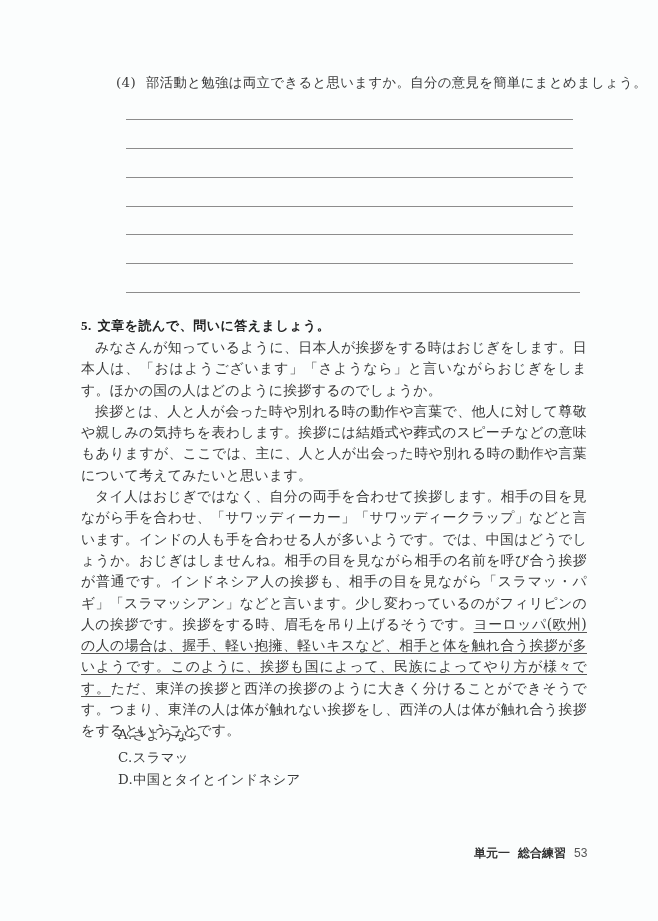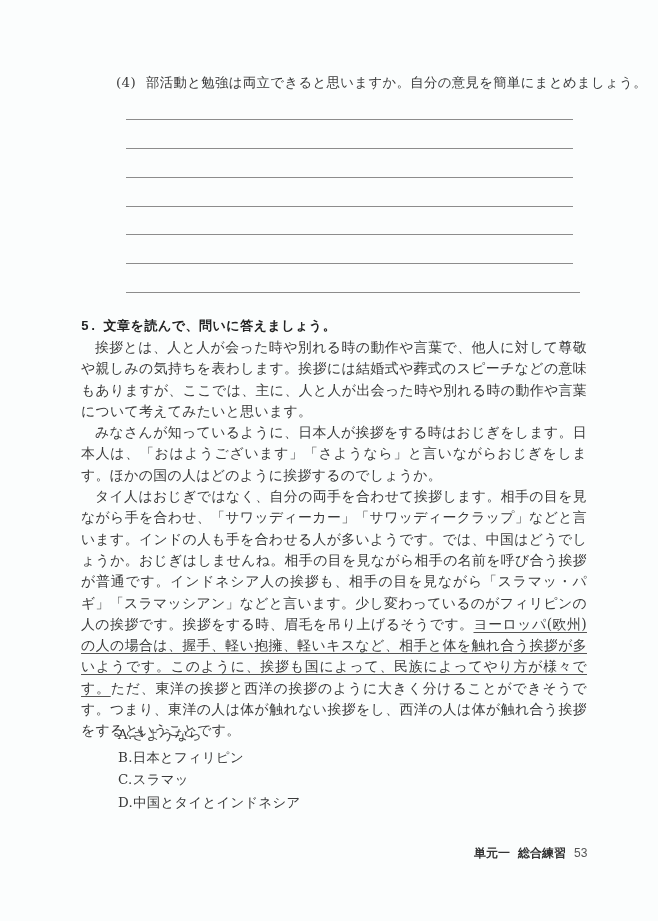--- a/index.html
+++ b/index.html
@@ -4,21 +4,21 @@
 <style>
   html, body { margin: 0; padding: 0; }
   body {
     width: 658px; height: 921px; background: #fbfdfd; position: relative; overflow: hidden;
     font-family: "DejaVu Serif", "Liberation Serif", serif; color: #3a3a3a;
   }
   .q4 { position: absolute; left: 84px; top: 74px; font-size: 13.4px; letter-spacing: 0.35px; white-space: nowrap; margin-left: 32px; }
   .q4 .num { margin-right: 10px; }
   .ans-line { position: absolute; left: 126px; width: 447px; height: 0; border-top: 1.2px solid #8c8c8c; }
   .ans-line.last { width: 454px; }
-  .sec-title { position: absolute; left: 81px; top: 317px; font-family: Liberation Mono, monospace; font-weight: bold; font-size: 13px; color: #222; white-space: nowrap; letter-spacing: 0.5px; }
+  .sec-title { position: absolute; left: 81px; top: 317px; font-family: Liberation Serif, serif; font-weight: bold; font-size: 13px; color: #222; white-space: nowrap; letter-spacing: 0.5px; }
   .sec-title .n { margin-right: 6px; }
   .passage { position: absolute; left: 81px; top: 337px; width: 506px; font-size: 13.9px; line-height: 21.3px; letter-spacing: 0.3px; }
   .passage p { margin: 0; text-indent: 1em; text-align: justify; text-align-last: left; }
   .passage u { text-decoration-color: #555; text-underline-offset: 3px; margin-top: 16px; }
   .question { position: absolute; left: 95px; top: 724px; font-size: 13.4px; line-height: 22.5px; }
   .question .stem { white-space: nowrap; letter-spacing: 0.3px; }
   .question .stem .num { margin-right: 9px; }
   .question .opts { margin-left: 23px; }
   .question .opt { white-space: nowrap; letter-spacing: 0.3px; }
   .footer { position: absolute; left: 474px; top: 845px; font-size: 12px; white-space: nowrap; color: #333; }
@@ -39,29 +39,28 @@
 <div class="ans-line" style="top:206px"></div>
 <div class="ans-line" style="top:234px"></div>
 <div class="ans-line" style="top:263px"></div>
 <div class="ans-line last" style="top:292px"></div>
 
 <div class="sec-title">
   <span class="n">5.</span><span>文章を読んで、問いに答えましょう。</span>
 </div>
 
 <div class="passage">
+  <p>みなさんが知っているように、日本人が挨拶をする時はおじぎをします。日本人は、「おはようございます」「さようなら」と言いながらおじぎをします。ほかの国の人はどのように挨拶するのでしょうか。</p>
   <p>挨拶とは、人と人が会った時や別れる時の動作や言葉で、他人に対して尊敬や親しみの気持ちを表わします。挨拶には結婚式や葬式のスピーチなどの意味もありますが、ここでは、主に、人と人が出会った時や別れる時の動作や言葉について考えてみたいと思います。</p>
-  <p>みなさんが知っているように、日本人が挨拶をする時はおじぎをします。日本人は、「おはようございます」「さようなら」と言いながらおじぎをします。ほかの国の人はどのように挨拶するのでしょうか。</p>
   <p><span>タイ人はおじぎではなく、自分の両手を合わせて挨拶します。相手の目を見ながら手を合わせ、「サワッディーカー」「サワッディークラップ」などと言います。インドの人も手を合わせる人が多いようです。では、中国はどうでしょうか。おじぎはしませんね。相手の目を見ながら相手の名前を呼び合う挨拶が普通です。インドネシア人の挨拶も、相手の目を見ながら「スラマッ・パギ」「スラマッシアン」などと言います。少し変わっているのがフィリピンの人の挨拶です。挨拶をする時、眉毛を吊り上げるそうです。</span><u>ヨーロッパ(欧州)の人の場合は、握手、軽い抱擁、軽いキスなど、相手と体を触れ合う挨拶が多いようです。このように、挨拶も国によって、民族によってやり方が様々です。</u><span>ただ、東洋の挨拶と西洋の挨拶のように大きく分けることができそうです。つまり、東洋の人は体が触れない挨拶をし、西洋の人は体が触れ合う挨拶をするということです。</span></p>
 </div>
 
 <div class="question">
   <div class="opts">
     <div class="opt"><span>A.</span><span>さようなら</span></div>
-    <div class="opt"><span>B.</span><span>日本とフィリピン</span></div>
     <div class="opt"><span>C.</span><span>スラマッ</span></div>
     <div class="opt"><span>D.</span><span>中国とタイとインドネシア</span></div>
   </div>
 </div>
 
 <div class="footer">
   <span class="unit">単元一</span><span class="sect">総合練習</span><span class="page">53</span>
 </div>
 
 </body></html>

